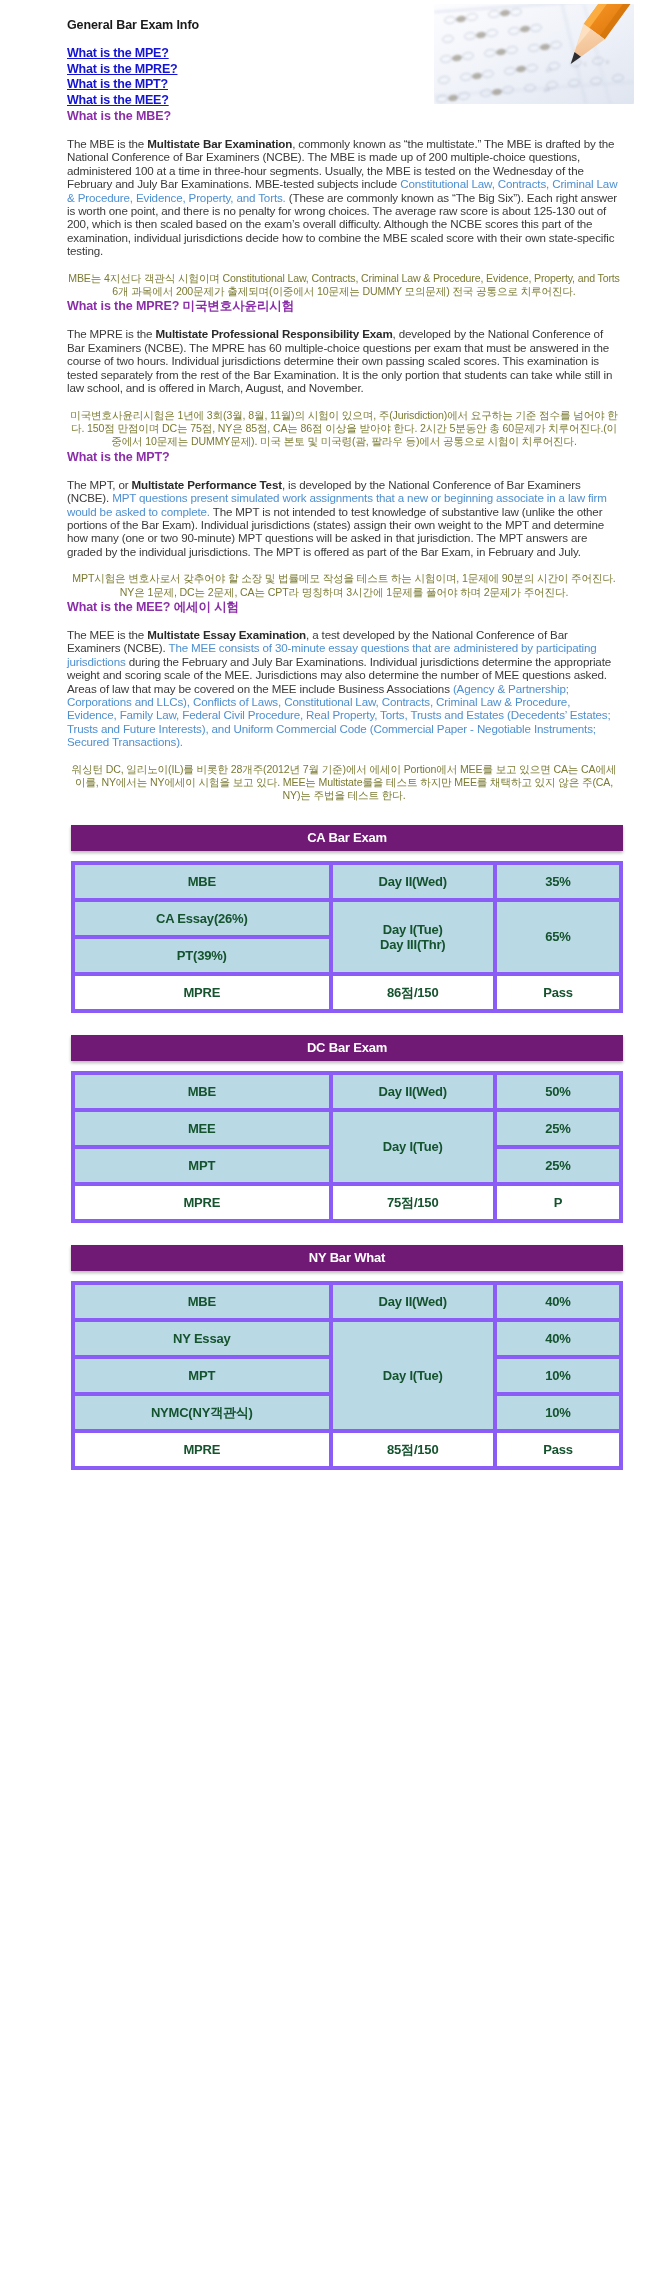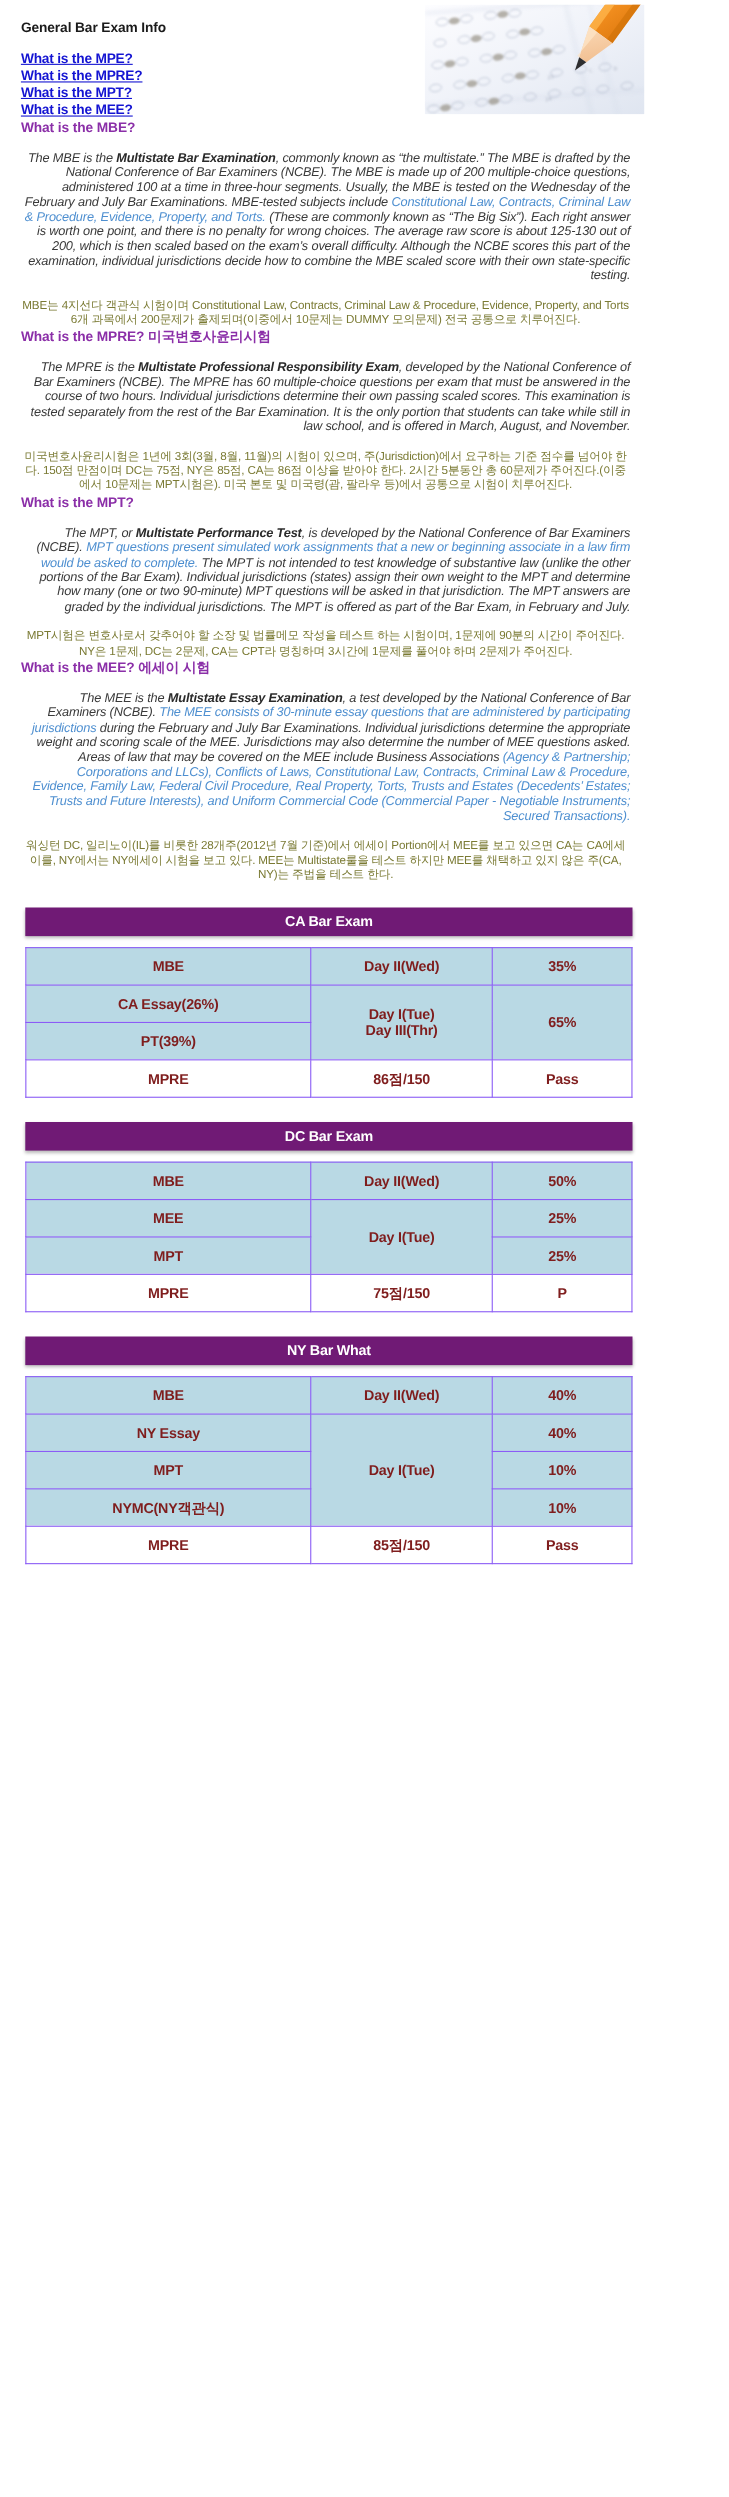--- a/index.html
+++ b/index.html
@@ -2,21 +2,21 @@
 <html><head>
 <meta charset="utf-8">
 <style>
   html,body{margin:0;padding:0;}
   body{
     width:663px;
     background:#ffffff;
     font-family:"Liberation Sans","DejaVu Sans",sans-serif;
     -webkit-font-smoothing:antialiased;
   }
-  .page{position:relative;width:594px;min-height:2270px;padding:11px;box-sizing:border-box;}
+  .page{position:relative;width:594px;min-height:2270px;padding:11px;box-sizing:border-box;margin-left:48px;}
 
   
   .hero{
     position:absolute;top:4px;right:8px;width:200px;height:100px;
     overflow:hidden;border-radius:1px;
   }
   .hero svg{display:block;width:200px;height:100px;}
 
   .doc-title{
     font-size:12.5px;font-weight:bold;color:#1a1a1a;
@@ -32,21 +32,21 @@
   .content{padding:0 10px 0 8px;}
   h2.sec-head{
     color:#8b2fa8;font-size:12.5px;font-weight:bold;
     margin:0;padding:0;letter-spacing:-0.1px;line-height:16px;
   }
   .sec-1{margin-top:28px;}
   .sec-gap{margin-top:30px;}
 
   p.body{
     font-size:11.6px;line-height:13.4px;color:#3a3a3a;
-    margin:13px 0 0 0;text-align:right;letter-spacing:-0.15px;font-style:italic;
+    margin:13px 0 0 0;text-align:left;letter-spacing:-0.15px;
   }
   p.body b{font-weight:bold;color:#2a2a2a;}
   .hl{color:#4e8fd0;}
   p.kor{
     font-size:10.6px;line-height:13.4px;color:#7a7a33;
     margin:14px 0 0 0;letter-spacing:-0.15px;text-align:center;
   }
 
   
   .tbl-block{margin:22px 8px 0 12px;}
@@ -54,24 +54,24 @@
     background:#701a75;color:#ffffff;text-align:center;
     font-size:13px;font-weight:bold;padding:5px 0 6px 0;
     letter-spacing:-0.2px;
     box-shadow:0 2px 3px rgba(0,0,0,.28);
   }
   table.exam{
     width:100%;border-collapse:collapse;margin-top:10px;
     table-layout:fixed;
   }
   table.exam td{
-    border:1px solid #8b5cf6;
+    border:4px solid #8b5cf6;
     background:#b9d9e4;
     text-align:center;
-    font-size:13px;font-weight:bold;color:#7f1d1d;
+    font-size:13px;font-weight:bold;color:#14532d;
     padding:9px 2px;
     letter-spacing:-0.2px;
     line-height:15px;
   }
   table.exam td.white{background:#ffffff;}
   table.exam col.c1{width:47%;}
   table.exam col.c2{width:30%;}
   table.exam col.c3{width:23%;}
 </style>
 </head>
@@ -189,21 +189,21 @@
 
     <section>
       <h2 class="sec-head sec-1" id="mbe">What is the MBE?</h2>
       <p class="body"><span>The MBE is the </span><b>Multistate Bar Examination</b><span>, commonly known as “the multistate.” The MBE is drafted by the National Conference of Bar Examiners (NCBE). The MBE is made up of 200 multiple-choice questions, administered 100 at a time in three-hour segments. Usually, the MBE is tested on the Wednesday of the February and July Bar Examinations. MBE-tested subjects include </span><span class="hl">Constitutional Law, Contracts, Criminal Law &amp; Procedure, Evidence, Property, and Torts.</span><span> (These are commonly known as “The Big Six”). Each right answer is worth one point, and there is no penalty for wrong choices. The average raw score is about 125-130 out of 200, which is then scaled based on the exam’s overall difficulty. Although the NCBE scores this part of the examination, individual jurisdictions decide how to combine the MBE scaled score with their own state-specific testing.</span></p>
       <p class="kor">MBE는 4지선다 객관식 시험이며 Constitutional Law, Contracts, Criminal Law &amp; Procedure, Evidence, Property, and Torts 6개 과목에서 200문제가 출제되며(이중에서 10문제는 DUMMY 모의문제) 전국 공통으로 치루어진다.</p>
     </section>
 
     <section>
       <h2 class="sec-head sec-gap" id="mpre">What is the MPRE? 미국변호사윤리시험</h2>
       <p class="body"><span>The MPRE is the </span><b>Multistate Professional Responsibility Exam</b><span>, developed by the National Conference of Bar Examiners (NCBE). The MPRE has 60 multiple-choice questions per exam that must be answered in the course of two hours. Individual jurisdictions determine their own passing scaled scores. This examination is tested separately from the rest of the Bar Examination. It is the only portion that students can take while still in law school, and is offered in March, August, and November.</span></p>
-      <p class="kor">미국변호사윤리시험은 1년에 3회(3월, 8월, 11월)의 시험이 있으며, 주(Jurisdiction)에서 요구하는 기준 점수를 넘어야 한다. 150점 만점이며 DC는 75점, NY은 85점, CA는 86점 이상을 받아야 한다. 2시간 5분동안 총 60문제가 주어진다.(이중에서 10문제는 MPT시험은). 미국 본토 및 미국령(괌, 팔라우 등)에서 공통으로 시험이 치루어진다.</p>
+      <p class="kor">미국변호사윤리시험은 1년에 3회(3월, 8월, 11월)의 시험이 있으며, 주(Jurisdiction)에서 요구하는 기준 점수를 넘어야 한다. 150점 만점이며 DC는 75점, NY은 85점, CA는 86점 이상을 받아야 한다. 2시간 5분동안 총 60문제가 치루어진다.(이중에서 10문제는 DUMMY문제). 미국 본토 및 미국령(괌, 팔라우 등)에서 공통으로 시험이 치루어진다.</p>
     </section>
 
     <section>
       <h2 class="sec-head sec-gap" id="mpt">What is the MPT?</h2>
       <p class="body"><span>The MPT, or </span><b>Multistate Performance Test</b><span>, is developed by the National Conference of Bar Examiners (NCBE). </span><span class="hl">MPT questions present simulated work assignments that a new or beginning associate in a law firm would be asked to complete.</span><span> The MPT is not intended to test knowledge of substantive law (unlike the other portions of the Bar Exam). Individual jurisdictions (states) assign their own weight to the MPT and determine how many (one or two 90-minute) MPT questions will be asked in that jurisdiction. The MPT answers are graded by the individual jurisdictions. The MPT is offered as part of the Bar Exam, in February and July.</span></p>
       <p class="kor">MPT시험은 변호사로서 갖추어야 할 소장 및 법률메모 작성을 테스트 하는 시험이며, 1문제에 90분의 시간이 주어진다. NY은 1문제, DC는 2문제, CA는 CPT라 명칭하며 3시간에 1문제를 풀어야 하며 2문제가 주어진다.</p>
     </section>
 
     <section>
       <h2 class="sec-head sec-gap" id="mee">What is the MEE? 에세이 시험</h2>

